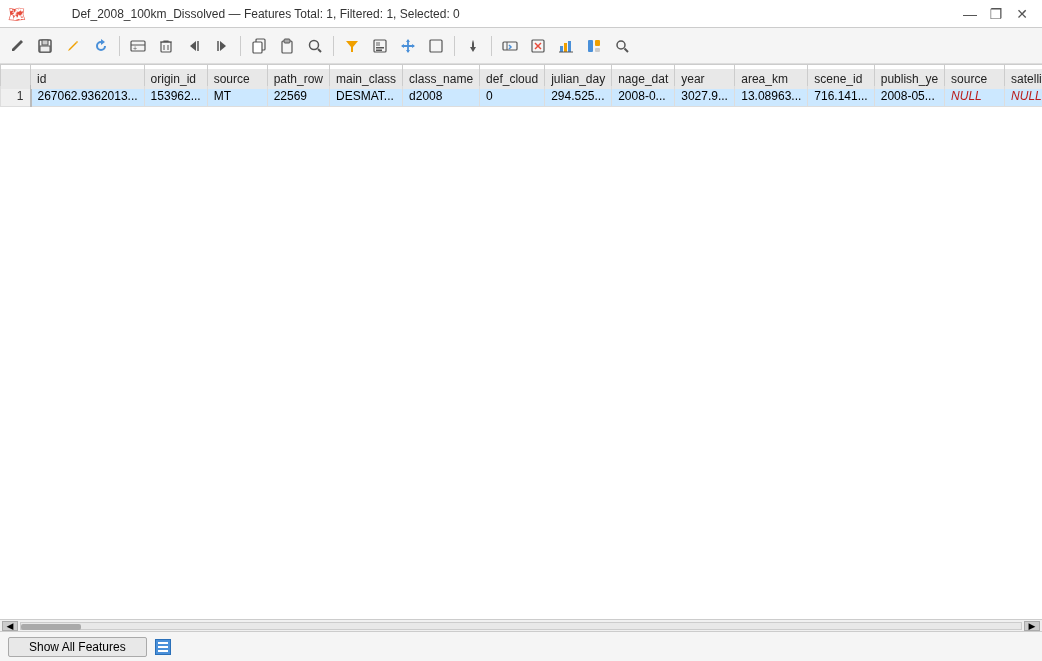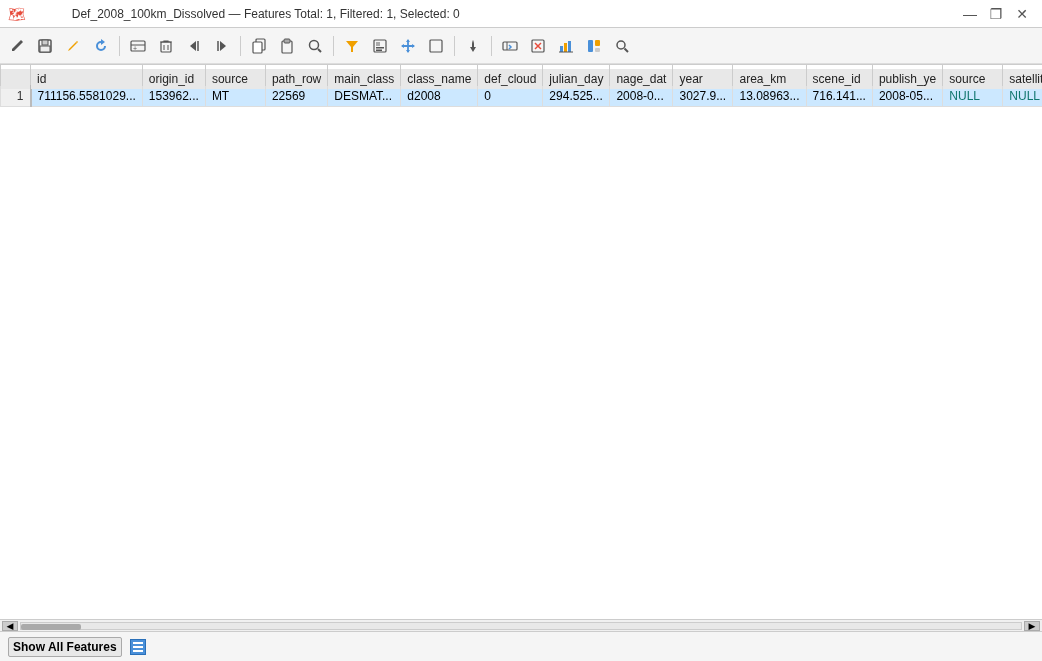--- a/index.html
+++ b/index.html
@@ -101,41 +101,40 @@
     .attr-table tbody tr:nth-child(odd) { background: #fff; }
     .attr-table tbody tr:nth-child(even) { background: #f9f9f9; }
     .attr-table tbody tr.selected { background: #cce8ff; }
     .row-num {
       color: #333;
       text-align: right;
       background: #f0f0f0 !important;
       border-right: 2px solid #bbb !important;
       min-width: 20px;
     }
-    .null-val { color: #0f766e; }
+    .null-val { color: #b91c1c; font-style: italic; }
 
     
     .status-bar {
       height: 30px;
       background: #f5f5f5;
       border-top: 1px solid #ccc;
       display: flex;
       align-items: center;
       padding: 0 8px;
       gap: 8px;
       font-size: 12px;
     }
     .status-btn {
       background: #e8e8e8;
       border: 1px solid #aaa;
       border-radius: 2px;
-      padding: 2px 4px;
+      padding: 2px 20px;
       cursor: pointer;
       font-size: 12px;
-      font-weight: bold;
     }
 
     .main-area {
       display: flex;
       flex-direction: column;
       height: calc(661px - 28px - 36px);
     }
   </style>
 </head>
 <body>
@@ -317,21 +316,21 @@
           <th>scene_id</th>
           <th>publish_ye</th>
           <th>source</th>
           <th>satellite</th>
 
         </tr>
       </thead>
       <tbody>
         <tr class="selected">
           <td class="row-num">1</td>
-          <td>711156.5581029...</td>
+          <td>267062.9362013...</td>
           <td>153962...</td>
           <td>MT</td>
           <td>22569</td>
           <td>DESMAT...</td>
           <td>d2008</td>
           <td>0</td>
           <td>294.525...</td>
           <td>2008-0...</td>
           <td>3027.9...</td>
           <td>13.08963...</td>

